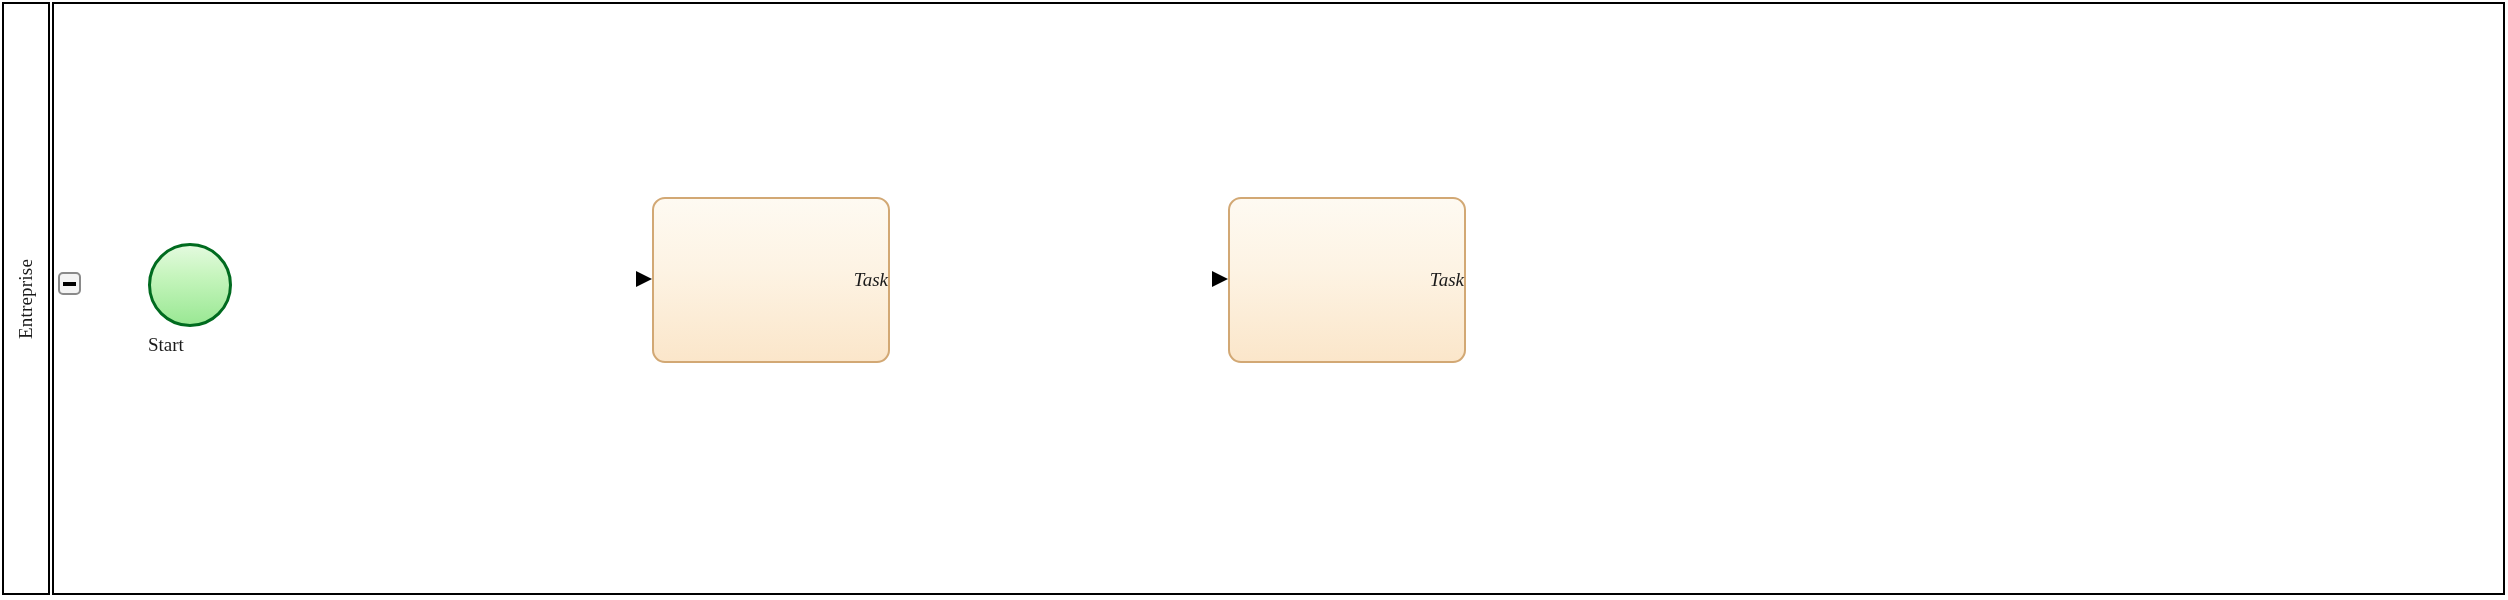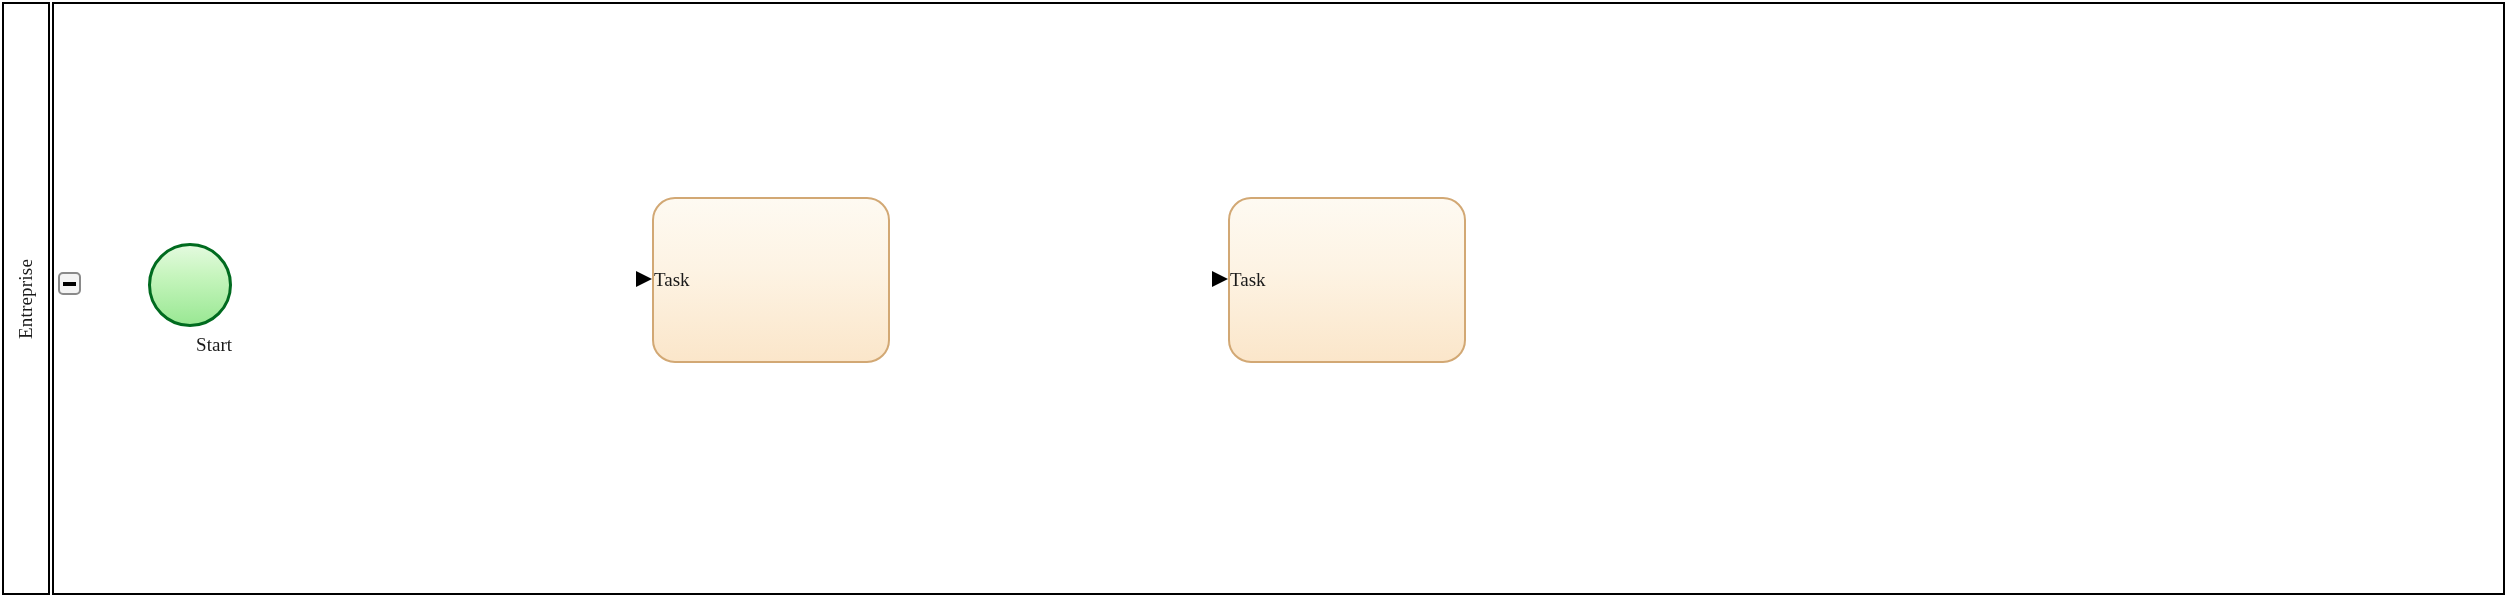--- a/index.html
+++ b/index.html
@@ -99,39 +99,40 @@
     border-radius: 50%;
     border: 3px solid #006b1f;
     box-sizing: border-box;
     background: linear-gradient(180deg, #e3fade 0%, #c6f5bd 38%, #9ae894 100%);
   }
   #start-label {
     position: absolute;
     left: 148px;
     top: 334px;
     width: 84px;
-    text-align: right;
+    text-align: left;
     font-size: 19px;
     color: #1a1a1a;
     white-space: nowrap;
     font-family: "Liberation Serif", "DejaVu Serif", serif;
     z-index: 10;
   }
 
   
   .task {
     position: absolute;
     box-sizing: border-box;
     border: 2px solid #d2a874;
-    border-radius: 23px;
+    border-radius: 13px;
     background: linear-gradient(180deg, #fefaf2 0%, #fdf3e3 45%, #fbe6ca 100%);
     display: flex;
     align-items: center;
-    justify-content: flex-start;
+    justify-content: flex-end;
     z-index: 10;
+    font-style: italic;
   }
   .task-label {
     font-size: 19px;
     color: #1a1a1a;
     font-family: "Liberation Serif", "DejaVu Serif", serif;
     white-space: nowrap;
   }
   #task-1 {
     left: 652px;
     top: 197px;

